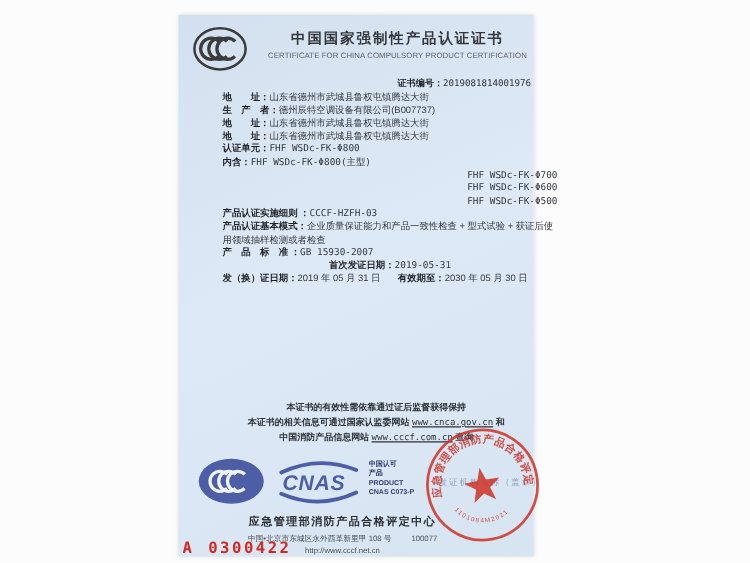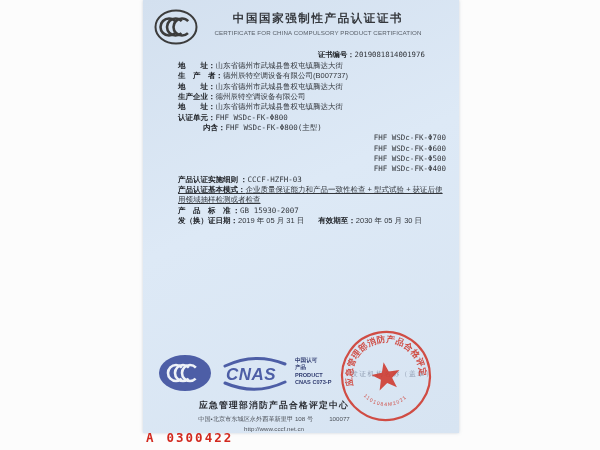--- a/index.html
+++ b/index.html
@@ -3,39 +3,39 @@
 <meta charset="utf-8">
 <style>
   html,body{margin:0;padding:0;}
   body{
     width:600px;height:450px;position:relative;overflow:hidden;
     background:#fcfcfc;
     font-family:"Liberation Sans","DejaVu Sans",sans-serif;
     -webkit-font-smoothing:antialiased;
   }
   .paper{
-    position:absolute;left:143px;top:0;width:316px;height:433px;
+    position:absolute;left:143px;top:12px;width:284px;height:433px;
     background:linear-gradient(155deg,#d3e0ef 0%,#dde9f6 45%,#d7e4f2 100%);
     box-shadow:0 0 3px rgba(120,140,160,.35);
   }
   
   .ccc-top{position:absolute;left:9px;top:7px;}
   .header{position:absolute;left:46px;top:11px;width:258px;text-align:center;}
   .title{font-size:11.5px;font-weight:bold;letter-spacing:1.6px;color:#34373c;}
   .subtitle{font-size:6.2px;color:#585f68;margin-top:3px;letter-spacing:.1px;}
   .certno{position:absolute;left:175px;top:50px;font-size:7.3px;color:#2f3237;white-space:nowrap;}
   .certno .lbl{font-weight:bold;}
   
   .rows{position:absolute;left:35px;top:61px;width:268px;font-size:7.5px;color:#32353a;}
   .row{line-height:10.35px;white-space:nowrap;}
-  .row.wrap{white-space:normal;text-decoration:underline;}
+  .row.wrap{white-space:normal;}
   .lbl{font-weight:bold;color:#1e2126;}
   .val{color:#33373d;}
   .mono{font-family:"DejaVu Sans Mono","Liberation Mono",monospace;text-align:right;}
-  .indent1 .lbl{margin-left:25px;}
+  .indent1 .lbl{}
   .indent2{padding-left:46px;}
   .center{text-align:center;}
   .gap{display:inline-block;width:14px;}
   
   .notes{position:absolute;left:0;top:308px;width:316px;text-align:center;font-size:7.2px;line-height:12px;color:#2e3136;}
   .notes .b{font-weight:bold;}
   .url{text-decoration:underline;text-underline-offset:1px;}
   
   .ccc-bottom{position:absolute;left:14px;top:354px;}
   .cnas{position:absolute;left:76px;top:355px;}
@@ -71,43 +71,53 @@
   </div>
 
   <div class="certno">
     <span class="lbl">证书编号：</span><span class="mono">2019081814001976</span>
   </div>
 
   <div class="rows">
     <div class="row"><span class="lbl">地　　址：</span><span class="val">山东省德州市武城县鲁权屯镇腾达大街</span></div>
     <div class="row"><span class="lbl">生　产　者：</span><span class="val">德州辰特空调设备有限公司(B007737)</span></div>
     <div class="row"><span class="lbl">地　　址：</span><span class="val">山东省德州市武城县鲁权屯镇腾达大街</span></div>
-    <div class="row"><span class="lbl">生产企业：</span><span class="val">德州辰特空调设备有限公司</span></div>
     <div class="row"><span class="lbl">地　　址：</span><span class="val">山东省德州市武城县鲁权屯镇腾达大街</span></div>
     <div class="row"><span class="lbl">认证单元：</span><span class="val mono">FHF WSDc-FK-Φ800</span></div>
 
     <div class="row indent1"><span class="lbl">内含：</span><span class="val mono">FHF WSDc-FK-Φ800(主型)</span></div>
     <div class="row indent2 mono">FHF WSDc-FK-Φ700</div>
     <div class="row indent2 mono">FHF WSDc-FK-Φ600</div>
     <div class="row indent2 mono">FHF WSDc-FK-Φ500</div>
-    <div class="row indent2 mono">FHF WSDc-FK-Φ400</div>
 
     <div class="row"><span class="lbl">产品认证实施细则 ：</span><span class="val mono">CCCF-HZFH-03</span></div>
 
     <div class="row wrap"><span class="lbl">产品认证基本模式：</span><span class="val">企业质量保证能力和产品一致性检查 + 型式试验 + 获证后使用领域抽样检测或者检查</span></div>
 
     <div class="row"><span class="lbl">产　品　标　准 ：</span><span class="val mono">GB 15930-2007</span></div>
 
 
+    <div class="row center">
+      <span class="lbl">首次发证日期：</span><span class="val mono">2019-05-31</span>
+    </div>
 
     <div class="row">
       <span class="lbl">发（换）证日期：</span><span class="val">2019 年 05 月 31 日</span><span class="gap"></span><span class="lbl">有效期至：</span><span class="val">2030 年 05 月 30 日</span>
     </div>
   </div>
 
+  <div class="notes">
+    <div class="b">本证书的有效性需依靠通过证后监督获得保持</div>
+    <div>
+      <span class="b">本证书的相关信息可通过国家认监委网站 </span><span class="url mono">www.cnca.gov.cn</span><span class="b"> 和</span>
+    </div>
+    <div>
+      <span class="b">中国消防产品信息网站 </span><span class="url mono">www.cccf.com.cn</span><span class="b"> 查询</span>
+    </div>
+  </div>
 
   <svg class="ccc-bottom" width="56" height="38" viewBox="0 0 56 38">
     <ellipse cx="28" cy="19" rx="26" ry="18" fill="#4d5ea6"></ellipse>
     <circle cx="19" cy="19" r="8" fill="none" stroke="#eef2f8" stroke-width="2.6" stroke-dasharray="37.7 12.6" stroke-dashoffset="44"></circle>
     <circle cx="26" cy="19" r="8" fill="none" stroke="#eef2f8" stroke-width="2.6" stroke-dasharray="37.7 12.6" stroke-dashoffset="44"></circle>
     <circle cx="33" cy="19" r="8" fill="none" stroke="#eef2f8" stroke-width="2.6" stroke-dasharray="37.7 12.6" stroke-dashoffset="44"></circle>
   </svg>
 
   <svg class="cnas" width="72" height="38" viewBox="0 0 72 38">
     <path d="M6,11 Q36,-3 66,9" fill="none" stroke-width="3" stroke-linecap="round" stroke="#4d5ea6"></path>

